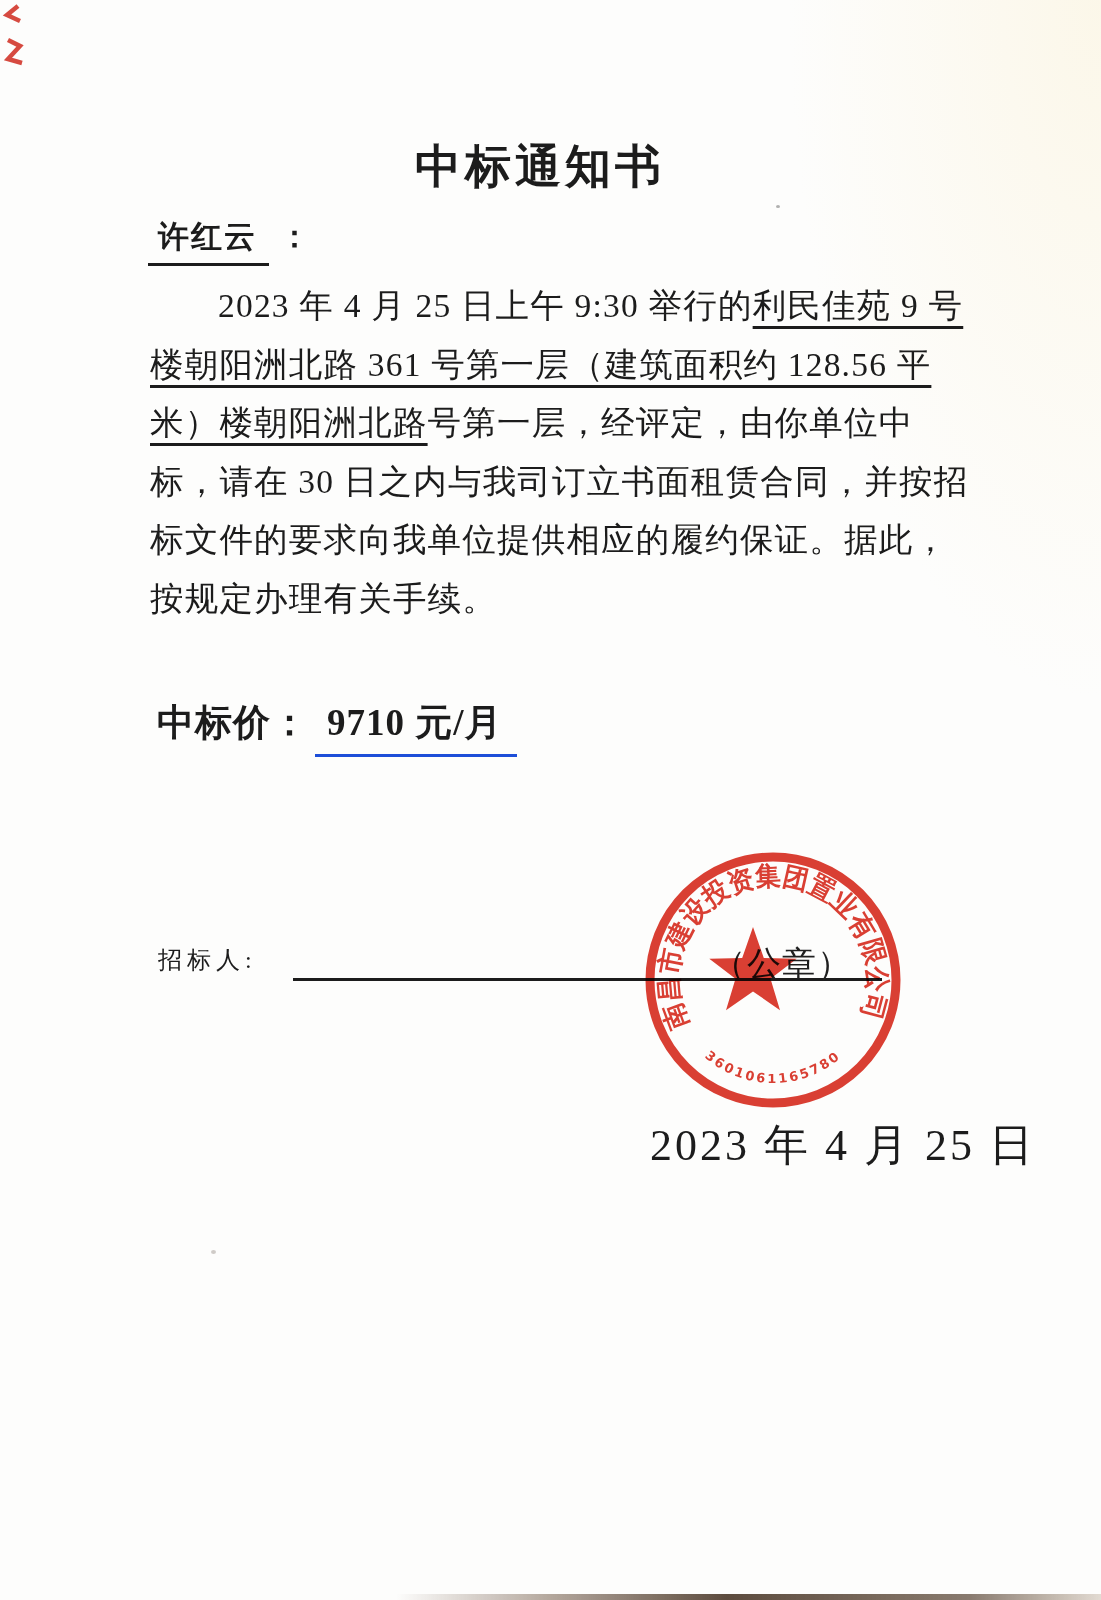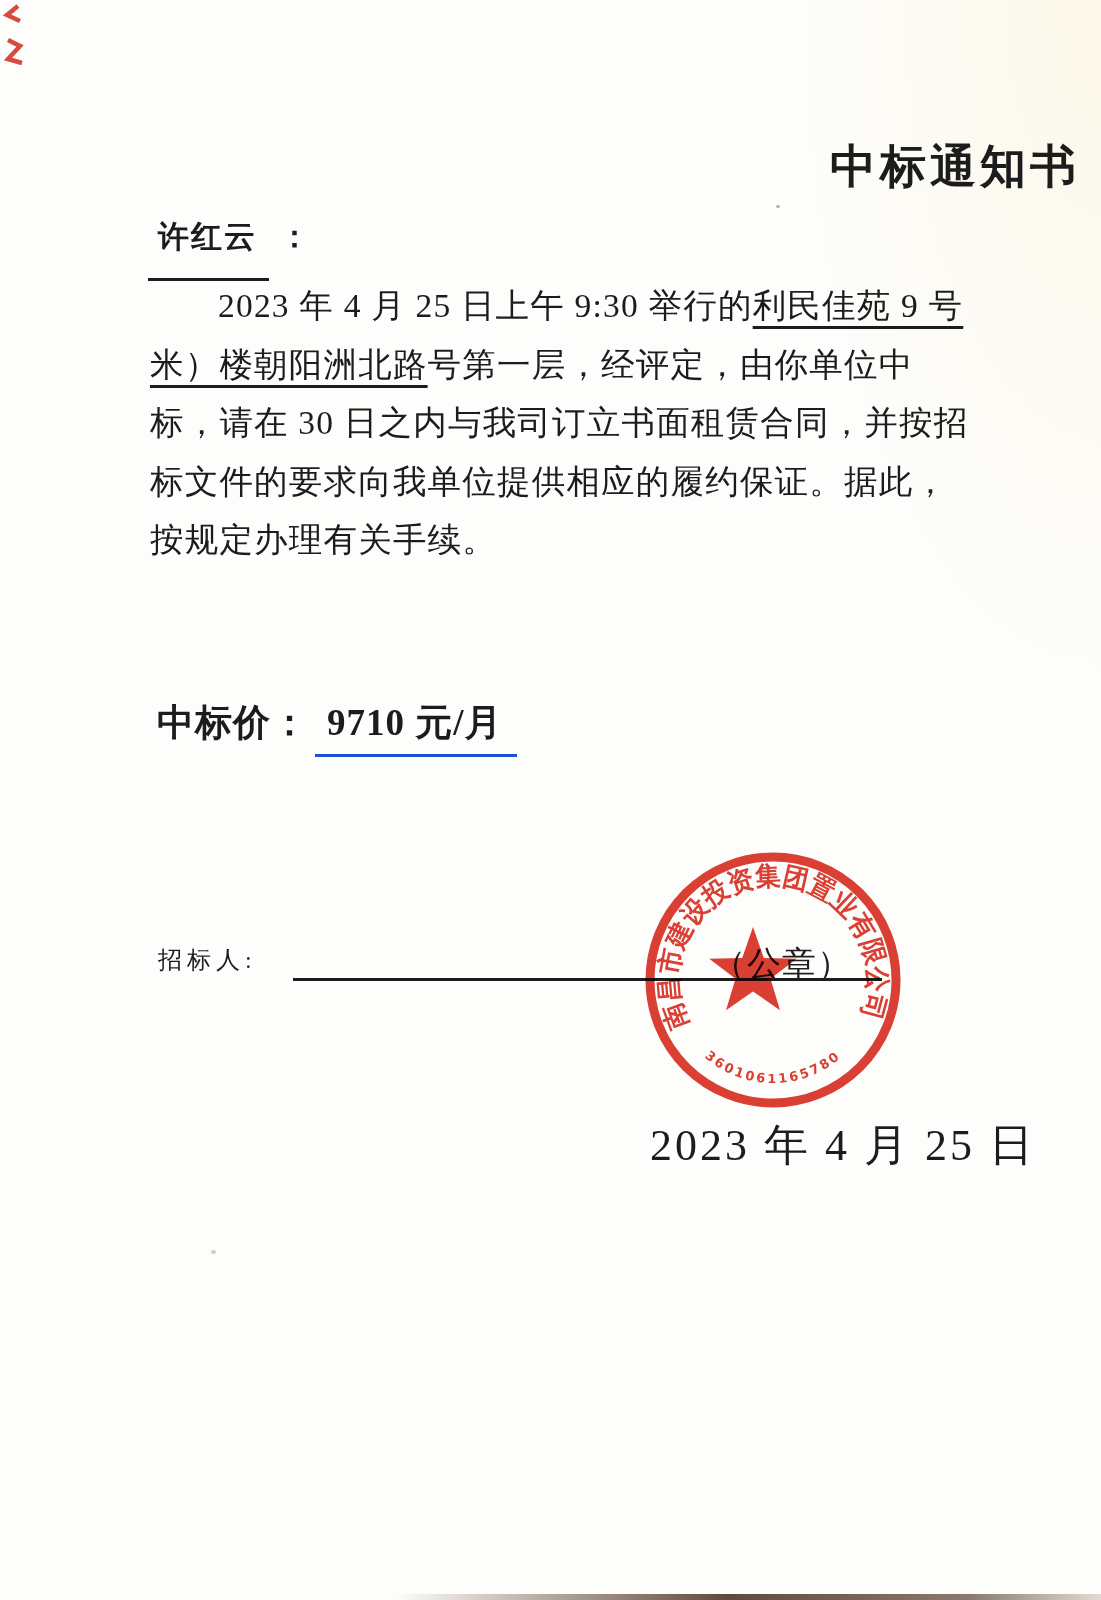--- a/index.html
+++ b/index.html
@@ -8,31 +8,31 @@
     background:#fdfdfc;
     font-family:"Liberation Serif","DejaVu Serif",serif;
     color:#1c1c1c;
     position:relative;
     overflow:hidden;
   }
   .abs{position:absolute;}
   
   .doc-title{
     top:136px;left:0;width:1080px;
-    text-align:right;
+    text-align:center;
     font-size:46px;font-weight:700;
     letter-spacing:4px;
     padding-right:20px;
   }
   
   .addressee-row{top:216px;left:148px;font-size:31px;letter-spacing:2px;}
   .addressee-name{
     display:inline-block;
     border-bottom:3px solid #1c1c1c;
-    padding:0 12px 20px 10px;
+    padding:0 12px 5px 10px;
     font-weight:600;
   }
   .addressee-colon{display:inline-block;margin-left:10px;font-weight:600;}
   
   .body-block{top:277px;left:150px;width:800px;font-size:33.5px;line-height:58.5px;letter-spacing:1.2px;}
   .bline{white-space:nowrap;height:58.5px;}
   .bline.first{text-indent:68px;}
   .em-seg{
     font-weight:400;
     text-decoration:underline;
@@ -96,20 +96,21 @@
 </svg>
 
 <div class="abs doc-title">中标通知书</div>
 
 <div class="abs addressee-row">
   <span class="addressee-name">许红云</span><span class="addressee-colon">：</span>
 </div>
 
 <div class="abs body-block">
   <div class="bline first"><span>2023 年 4 月 25 日上午 9:30 举行的</span><span class="em-seg">利民佳苑 9 号</span><span></span></div>
+  <div class="bline"><span></span><span class="em-seg">楼朝阳洲北路 361 号第一层（建筑面积约 128.56 平</span><span></span></div>
   <div class="bline"><span></span><span class="em-seg">米）楼朝阳洲北路</span><span>号第一层，经评定，由你单位中</span></div>
   <div class="bline"><span></span><span class="em-seg"></span><span>标，请在 30 日之内与我司订立书面租赁合同，并按招</span></div>
   <div class="bline"><span></span><span class="em-seg"></span><span>标文件的要求向我单位提供相应的履约保证。据此，</span></div>
   <div class="bline"><span></span><span class="em-seg"></span><span>按规定办理有关手续。</span></div>
 </div>
 
 <div class="abs price-row">
   <span>中标价：</span><span class="price-value">9710 元/月</span>
 </div>
 

